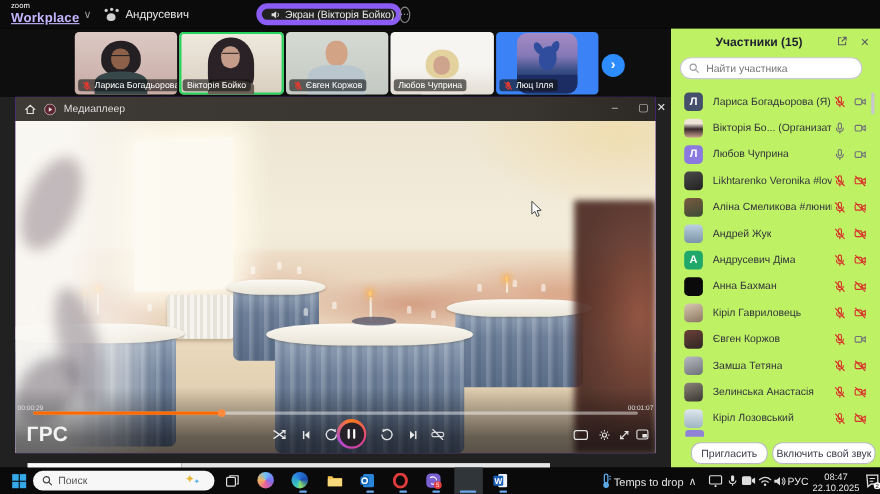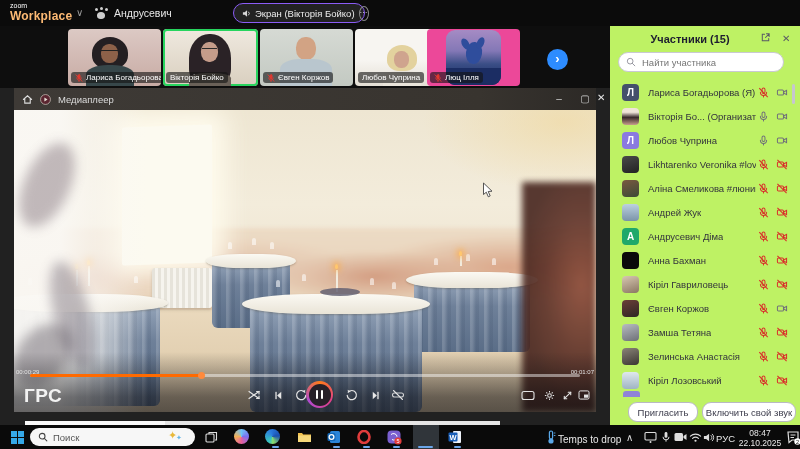--- a/index.html
+++ b/index.html
@@ -1,26 +1,26 @@
 <!DOCTYPE html>
 <html><head>
 <meta charset="utf-8">
 <style>
   html,body{margin:0;padding:0;background:#000;}
   #app{position:relative;width:800px;height:449px;background:#000;font-family:"Liberation Sans",sans-serif;overflow:hidden;}
   .abs{position:absolute;}
   
   #topbar{left:0;top:0;width:800px;height:26px;background:#0b0b0b;}
   .logo-zoom{left:10px;top:2px;font-size:7px;color:#fff;}
-  .logo-wp{left:10px;top:9px;font-size:12px;font-weight:bold;color:#fdba74;letter-spacing:.2px;}
+  .logo-wp{left:10px;top:9px;font-size:12px;font-weight:bold;color:#c4b5fd;letter-spacing:.2px;text-decoration:underline;}
   .chev{left:76px;top:7px;color:#9a9a9a;font-size:10px;}
   #conf-tab{left:94px;top:4px;height:18px;display:flex;align-items:center;gap:6px;color:#e8e8e8;font-size:10.5px;}
   .paw{width:14px;height:13px;position:relative;}
   .paw i{position:absolute;background:#cfcfcf;border-radius:50%;}
-  #share-pill{left:233px;top:3px;width:132px;height:20px;background:#222;border:1px solid #8b5cf6;border-radius:10px;display:flex;align-items:center;gap:4px;padding:0 4px;box-sizing:border-box;}
+  #share-pill{left:233px;top:3px;width:132px;height:20px;background:#222;border:5px solid #8b5cf6;border-radius:10px;display:flex;align-items:center;gap:4px;padding:0 4px;box-sizing:border-box;}
   .pill-ava{width:11px;height:13px;border-radius:2px;background:linear-gradient(180deg,#efe6da 20%,#33282a 45%,#c79e8c 70%,#4a4440);}
   .pill-txt{color:#ececec;font-size:9.5px;white-space:nowrap;}
   .pill-more{margin-left:auto;width:13px;height:13px;border:1px solid #8a8a8a;border-radius:50%;color:#cfcfcf;font-size:8px;line-height:12px;text-align:center;}
   
   #strip{left:0;top:26px;width:610px;height:62px;background:#0e0e0e;}
   .tile{position:absolute;top:3px;height:57px;border-radius:4px;overflow:hidden;background:#1d1d1d;}
   .tile.active{outline:2px solid #27d45e;outline-offset:-2px;}
   .tlabel{position:absolute;left:3px;bottom:3px;display:flex;align-items:center;gap:3px;background:rgba(20,20,20,.62);border-radius:3px;padding:1px 4px;color:#fff;font-size:8px;white-space:nowrap;max-width:92%;}
   .hair,.face,.torso{position:absolute;}
   #next-btn{left:547px;top:23px;width:21px;height:21px;border-radius:50%;background:#2d8cff;color:#fff;font-size:13px;font-weight:bold;text-align:center;line-height:19px;}
@@ -157,21 +157,21 @@
 
     <div class="tile" style="left:355px;width:94px;background:linear-gradient(180deg,#f7f5f1 55%,#e3ded4);">
       <div class="hair" style="left:32px;top:16px;width:30px;height:26px;border-radius:50% 50% 40% 40%;background:#e3d29e;"></div>
       <div class="face" style="left:39px;top:22px;width:15px;height:17px;border-radius:46%;background:#cfa48e;"></div>
       <div class="torso" style="left:28px;top:42px;width:38px;height:15px;border-radius:42% 42% 0 0;background:#e9e4da;"></div>
       <div class="tlabel">
           <span>Любов Чуприна</span>
         </div>
     </div>
 
-    <div class="tile" style="left:427px;width:93px;background:#ec4899;">
+    <div class="tile" style="left:451px;width:93px;background:#3b82f6;">
       <div style="position:absolute;left:19px;top:1px;width:55px;height:55px;border-radius:9px;background:linear-gradient(180deg,#a58bc4 0%,#8478b6 38%,#3a4e86 62%,#16275c 100%);overflow:hidden;">
         <div style="position:absolute;left:20px;top:12px;width:16px;height:22px;border-radius:48%;background:#2f4d9c;transform:rotate(8deg);"></div>
         <div style="position:absolute;left:16px;top:8px;width:7px;height:12px;border-radius:50%;background:#2f4d9c;transform:rotate(-30deg);"></div>
         <div style="position:absolute;left:31px;top:7px;width:7px;height:12px;border-radius:50%;background:#2f4d9c;transform:rotate(25deg);"></div>
         <div style="position:absolute;left:0;top:38px;width:55px;height:17px;background:#1b2d63;"></div>
       </div>
       <div class="tlabel">
           <span>
             <svg width="8" height="8" viewBox="0 0 12 12">
               <g fill="none" stroke="#e03a30" stroke-width="1.4" stroke-linecap="round">

